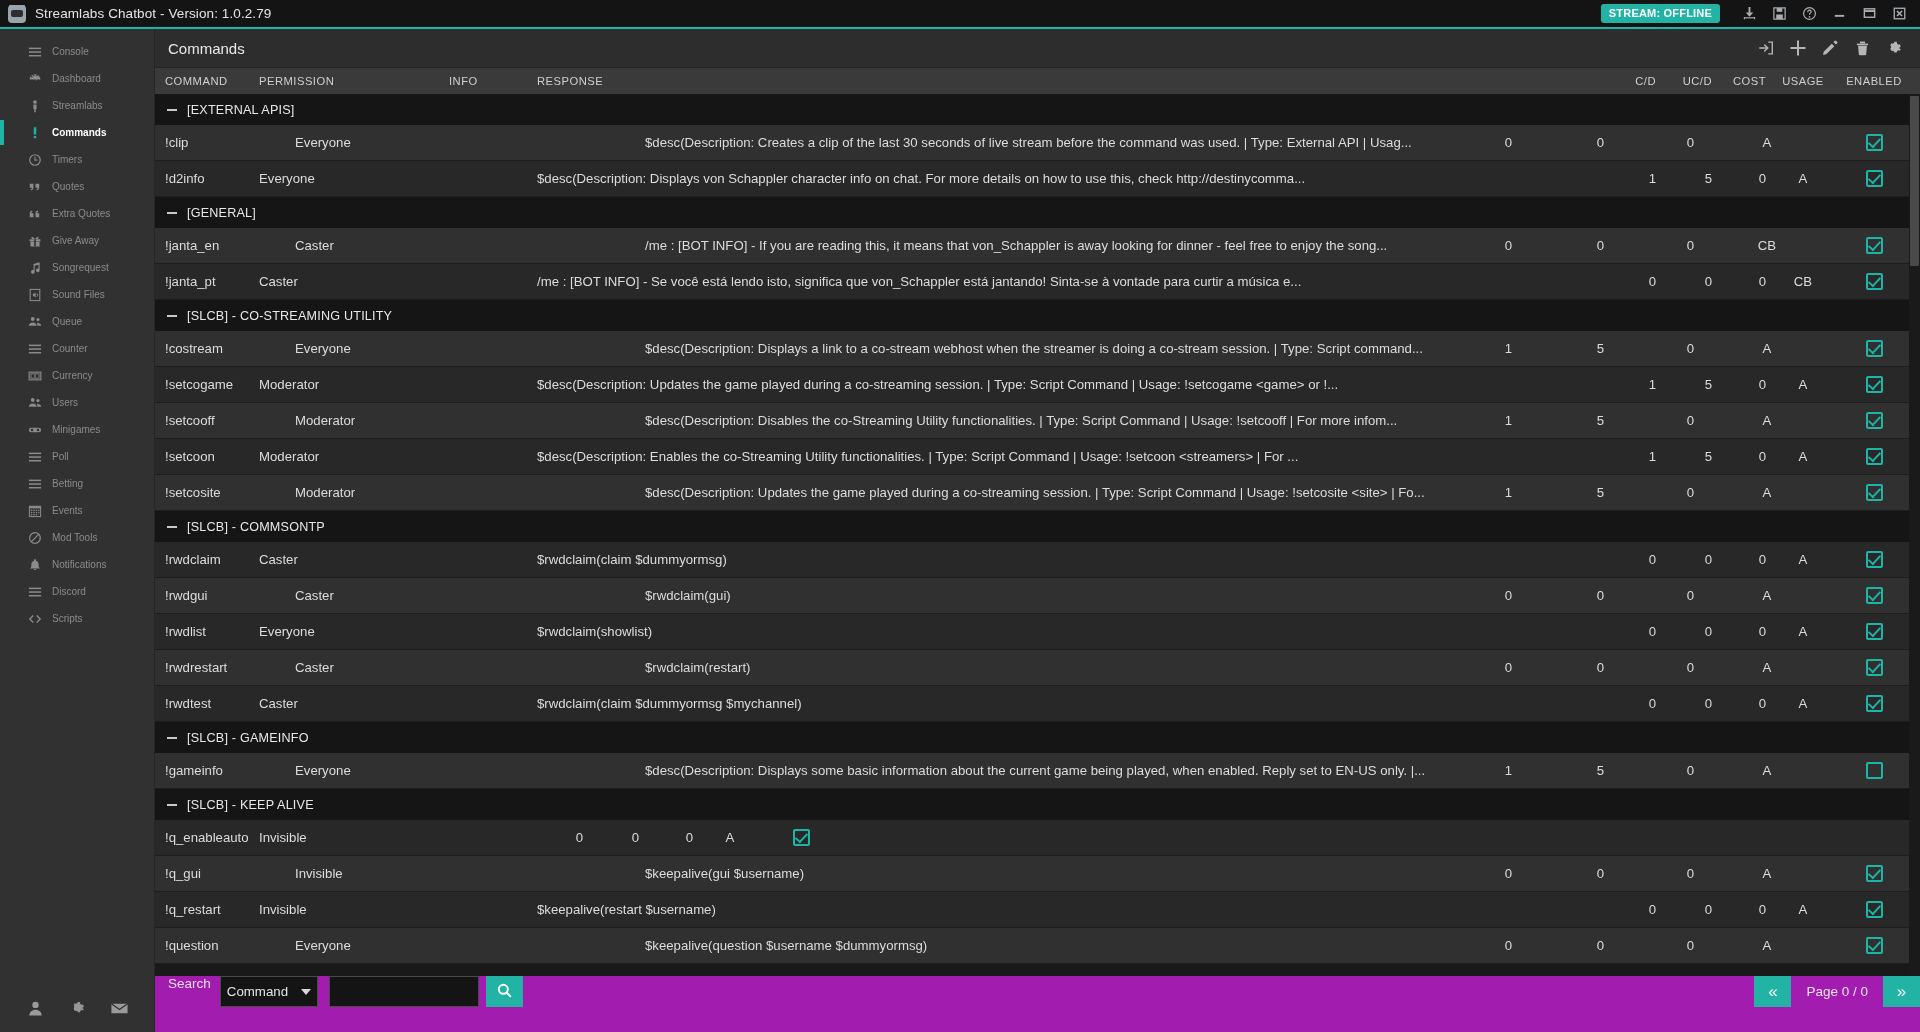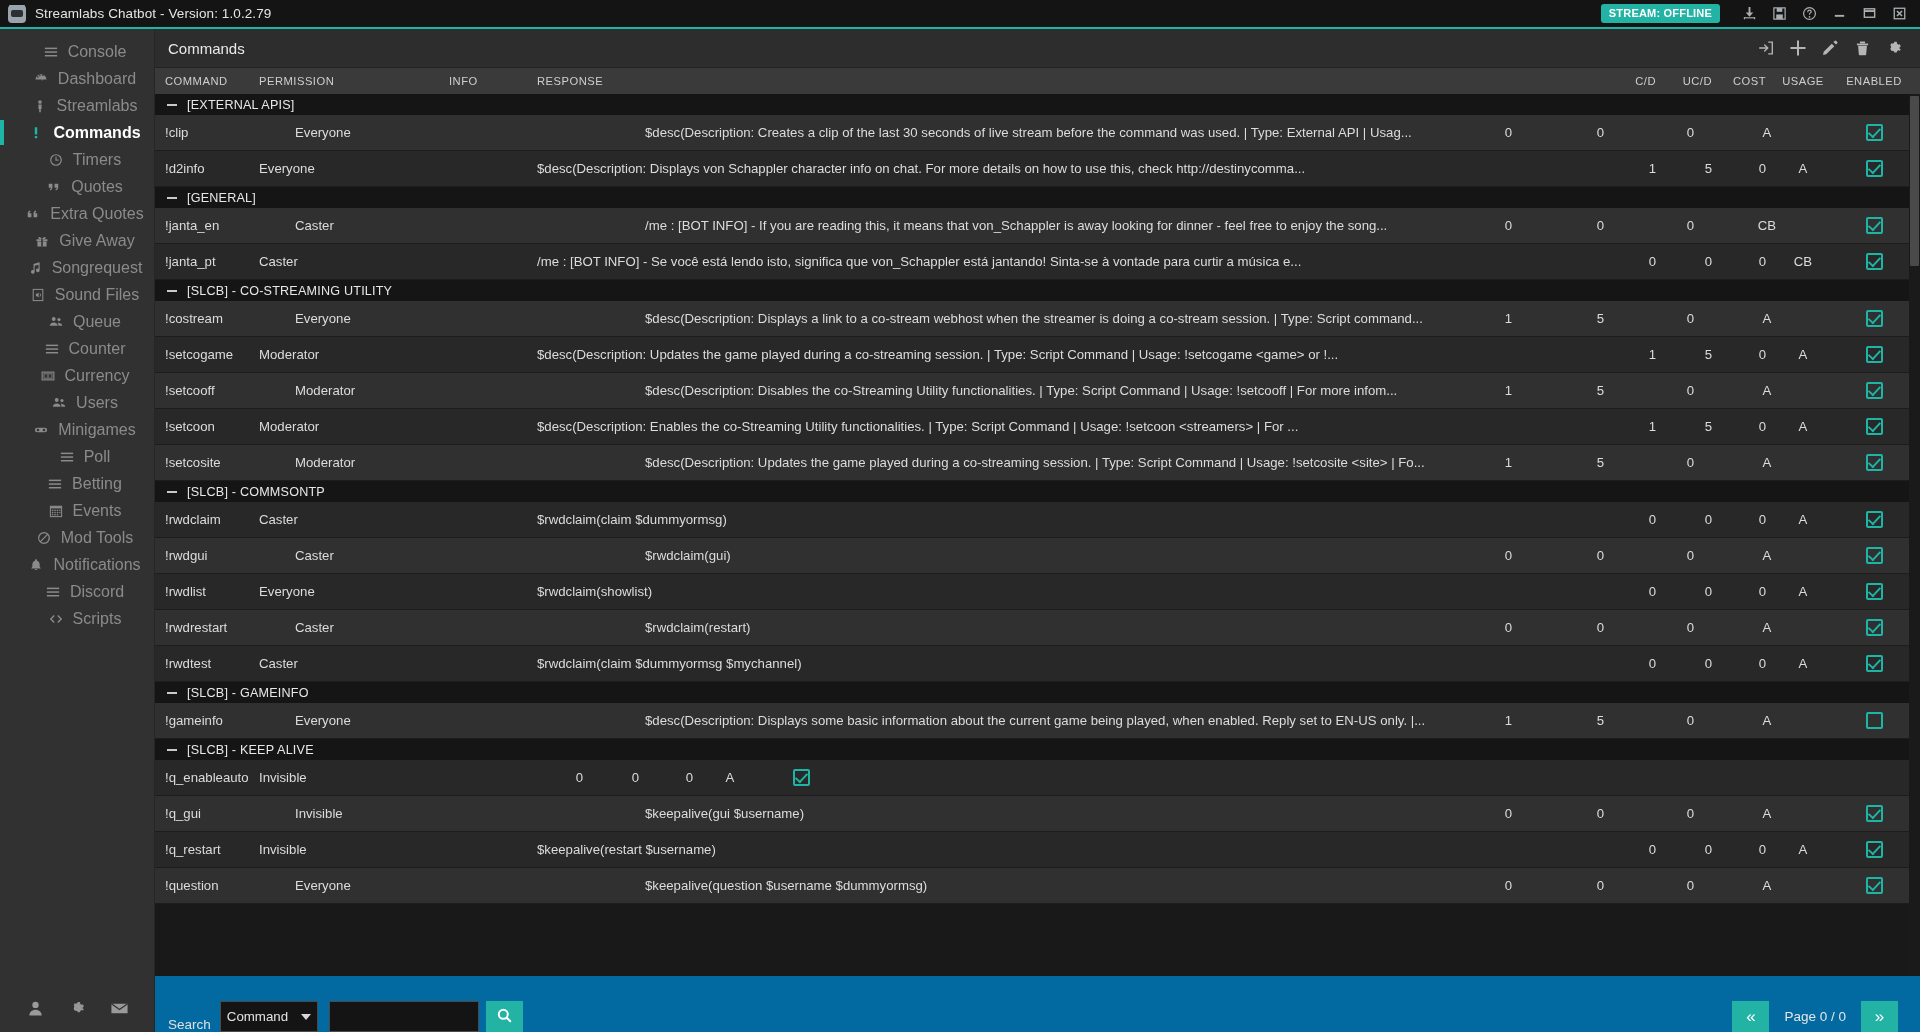--- a/index.html
+++ b/index.html
@@ -46,21 +46,21 @@
   .body { flex: 1; display: flex; min-height: 0; }
 
   
   .sidebar {
     width: 155px; flex: 0 0 155px; background: #313131; display: flex; flex-direction: column;
     border-right: 1px solid #262626;
   }
   .nav { padding-top: 9px; flex: 1; overflow: hidden; }
   .nav-item {
     height: 27px; display: flex; align-items: center; position: relative;
-    color: #8b8b8b; font-size: 16px; padding-left: 16px; cursor: default; justify-content: center;
+    color: #8b8b8b; font-size: 10px; padding-left: 28px; cursor: default;
   }
   .nav-item .nico {
     width: 24px; flex: 0 0 24px; display:flex; align-items:center; justify-content:flex-start;
     color:#8b8b8b; font-size: 13px;
   }
   .nav-item.active { color: #ffffff; font-weight: bold; }
   .nav-item.active .nico { color: #1db5a6; }
   .nav-item.active::before {
     content:""; position:absolute; left:0; top:1px; bottom:1px; width:4px; background:#1db5a6;
   }
@@ -110,21 +110,21 @@
     height: 36px; display: flex; align-items: center; font-size: 13.2px;
     color: #dcdcdc; padding-right: 12px; border-bottom: 1px solid #1d1d1d;
   }
   .row.odd  { background: #303030; gap: 36px; }
   .row.even { background: #282828; }
   .row .col-cmd { padding-left: 10px; }
   .row .cell-text {
     overflow: hidden; white-space: nowrap; text-overflow: clip;
   }
   .group-row {
-    height: 21px; display: flex; align-items: center; background: #151515;
+    height: 31px; display: flex; align-items: center; background: #151515;
     font-size: 12.6px; color: #e8e8e8; padding-left: 10px; letter-spacing: .2px;
   }
   .collapse-box {
     width: 14px; height: 14px; margin-right: 8px; display: flex; align-items: center;
     justify-content: center; color: #d0d0d0;
   }
   .collapse-box .bar { width: 10px; height: 2px; background: #c9c9c9; display:block; }
 
   .chk {
     width: 17px; height: 17px; border: 2px solid #1db5a6; border-radius: 2px;
@@ -141,22 +141,22 @@
   .vscroll {
     position: absolute; right: 0; top: 0; bottom: 0; width: 11px; background: #1a1a1a;
   }
   .vthumb {
     position: absolute; right: 1px; top: 2px; width: 9px; height: 170px; background: #4a4a4a;
     border-radius: 1px;
   }
 
   
   .footer {
-    height: 56px; flex: 0 0 56px; background: #0369a1; display: flex; align-items: flex-end;
-    padding: 0 22px 0 13px;
+    height: 56px; flex: 0 0 56px; background: #a21caf; display: flex; align-items: flex-start;
+    padding: 0 0 0 13px;
   }
   .search-label { font-size: 13.5px; color: #e0e0e0; margin-right: 9px; }
   .search-select {
     width: 98px; height: 31px; background: #141414; border: 1px solid #4a4a4a; color: #e3e3e3;
     font-size: 13.3px; padding: 0 6px; display: flex; align-items: center; position: relative;
     font-family: "Liberation Sans", sans-serif;
   }
   .search-select .caret {
     margin-left: auto; width: 0; height: 0; border-left: 5px solid transparent;
     border-right: 5px solid transparent; border-top: 6px solid #d8d8d8;

